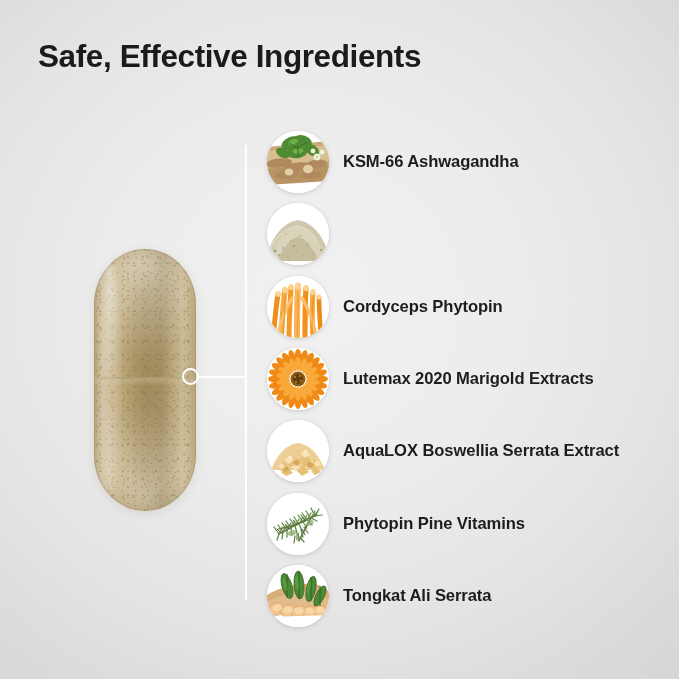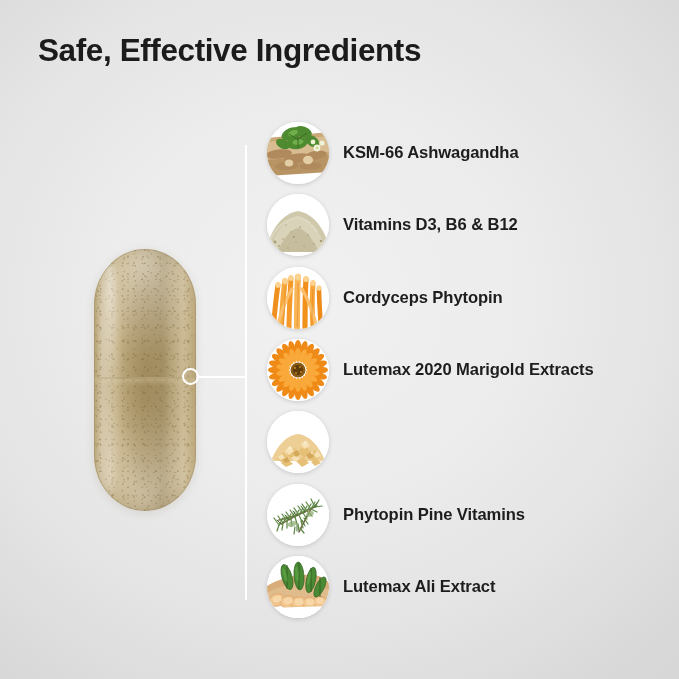--- a/index.html
+++ b/index.html
@@ -19,21 +19,21 @@
     height: 679px;
     background:
       radial-gradient(ellipse 90% 85% at 46% 44%, #f1f1f1 0%, #ececec 34%, #e4e4e4 58%, #dadada 78%, #d2d2d2 100%);
     overflow: hidden;
   }
 
   
   #page-title {
     position: absolute;
     left: 38px;
-    top: 32px;
+    top: 38px;
     font-size: 31.5px;
     font-weight: bold;
     color: #1b1b1b;
     letter-spacing: -0.4px;
     white-space: nowrap;
   }
 
   
   #capsule-wrap {
     position: absolute;
@@ -152,21 +152,21 @@
     top: 145px;
     width: 2.2px;
     height: 455px;
     background: #ffffff;
   }
 
   
   #ingredient-list {
     position: absolute;
     left: 267px;
-    top: 117px;
+    top: 126px;
     width: 400px;
   }
   .ingredient-row {
     position: relative;
     height: 72.3px;
     display: flex;
     align-items: center;
   }
   .thumb {
     position: relative;
@@ -279,21 +279,20 @@
               <circle cx="19" cy="31" r="0.8"></circle>
           </g>
           <g fill="#8f8763" opacity="0.7">
             <circle cx="8" cy="48" r="1.4"></circle>
               <circle cx="54" cy="47" r="1.2"></circle>
             <circle cx="27" cy="43" r="0.9"></circle>
           </g>
           <path d="M-2 58 C4 40 14 26 31 23 C40 25 46 31 50 38" fill="none" stroke="#e6e0cc" stroke-width="2" opacity="0.6"></path>
         </svg>
       </div>
-      <div class="ingredient-label">Vitamins D3, B6 &amp; B12</div>
     </div>
 
     <div class="ingredient-row">
       <div class="thumb">
         <svg viewBox="0 0 62 62">
           <rect x="0" y="0" width="62" height="62" fill="#ffffff"></rect>
           <g stroke-linecap="round" fill="none">
             <path d="M6 62 C8 44 9 30 11 18" stroke="#ef8f1e" stroke-width="5"></path>
             <path d="M14 62 C15 46 16 30 18 14" stroke="#f7a93e" stroke-width="5.5"></path>
             <path d="M22 62 C22 46 23 28 24 11" stroke="#f59a28" stroke-width="5"></path>
@@ -418,20 +417,21 @@
             <polygon points="39,44 44,41 47,46 42,48"></polygon>
             <polygon points="16,49 20,46 23,50 18,52"></polygon>
           </g>
           <g fill="#fbf0d6" opacity="0.8">
             <circle cx="23" cy="37" r="1.4"></circle>
               <circle cx="38" cy="32" r="1.2"></circle>
               <circle cx="45" cy="42" r="1.1"></circle>
           </g>
         </svg>
       </div>
+      <div class="ingredient-label">AquaLOX Boswellia Serrata Extract</div>
     </div>
 
     <div class="ingredient-row">
       <div class="thumb">
         <svg viewBox="0 0 62 62">
           <rect x="0" y="0" width="62" height="62" fill="#ffffff"></rect>
           <g stroke="#7b6a4a" stroke-width="1.6" fill="none" stroke-linecap="round">
             <path d="M50 22 C40 26 28 32 14 40"></path>
             <path d="M44 25 C40 32 36 40 32 48"></path>
             <path d="M38 28 C30 31 22 34 12 36"></path>
@@ -524,17 +524,17 @@
               <path d="M53 21 L53 41"></path>
           </g>
           <g fill="#66ab4a" opacity="0.55">
             <ellipse cx="18" cy="19" rx="1.8" ry="7" transform="rotate(-16 18 19)"></ellipse>
             <ellipse cx="30" cy="18" rx="1.8" ry="7.5" transform="rotate(-4 30 18)"></ellipse>
             <ellipse cx="42" cy="22" rx="1.6" ry="7" transform="rotate(12 42 22)"></ellipse>
           </g>
           <path d="M0 52 L62 50 L62 62 L0 62 Z" fill="#ffffff"></path>
         </svg>
       </div>
-      <div class="ingredient-label">Lutemax Ali Extract</div>
+      <div class="ingredient-label">Tongkat Ali Serrata</div>
     </div>
 
   </div>
 </div>
 
 </body></html>

